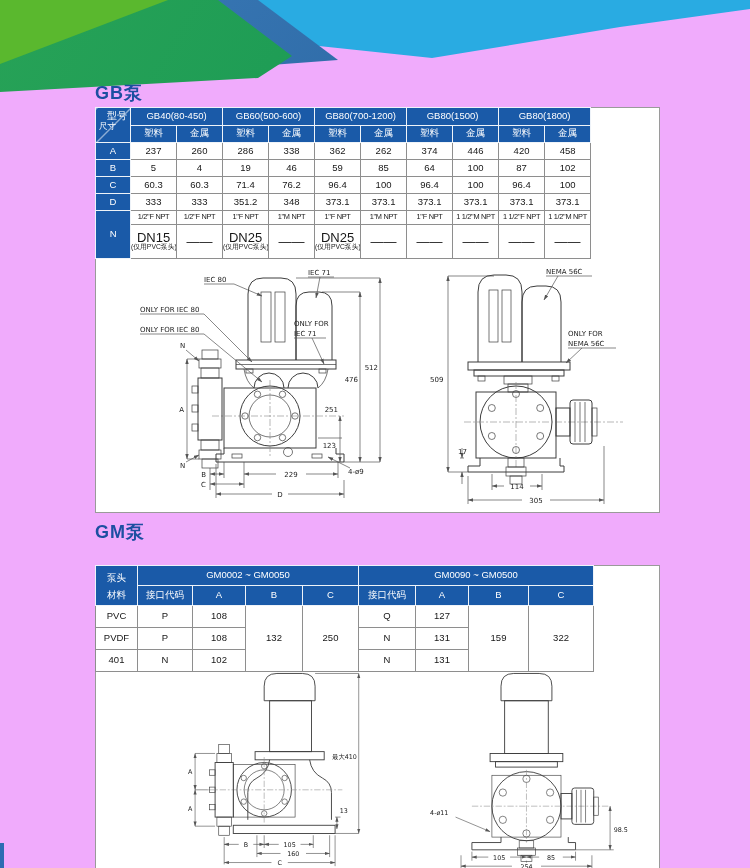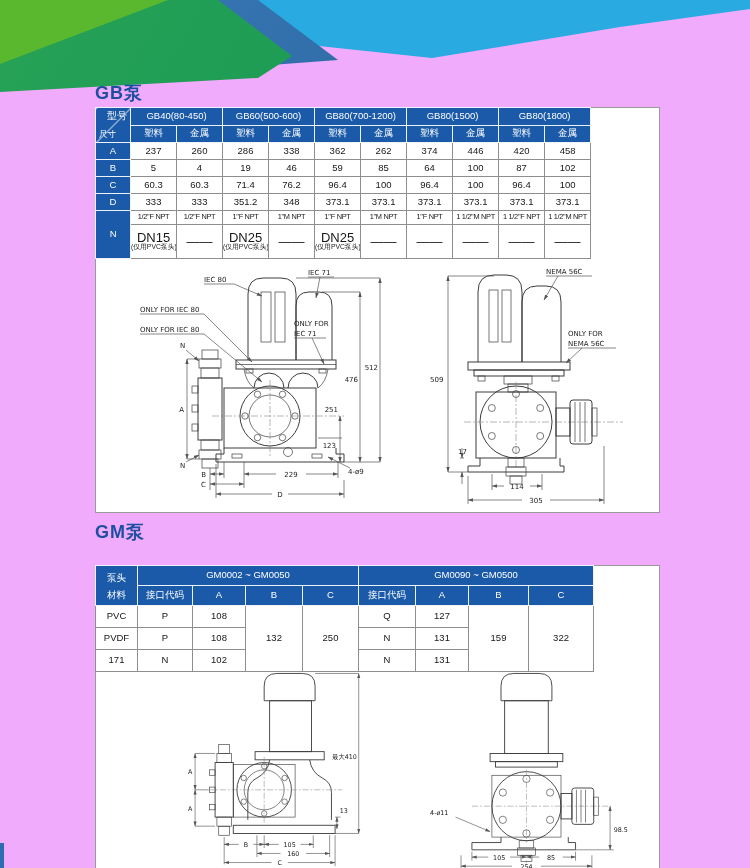--- a/index.html
+++ b/index.html
@@ -40,21 +40,21 @@
   tr.npt td{height:13px;font-size:7.4px;letter-spacing:-0.3px}
   tr.dn td{height:33px}
   .dn-m{display:block;font-size:13px;line-height:11px}
   .dn-n{display:block;font-size:6.8px;line-height:8px}
   .corner{position:relative;
      background-color:#1a5aa8;
      background-image:linear-gradient(to bottom right,
         transparent calc(50% - .7px),#fff calc(50% - .7px),
         #fff calc(50% + .7px),transparent calc(50% + .7px))}
   .corner .c-top{position:absolute;top:2px;right:3px;font-size:10px}
-  .corner .c-bot{position:absolute;bottom:2px;left:3px;font-size:8.5px}
+  .corner .c-bot{position:absolute;bottom:10px;left:3px;font-size:8.5px}
   .corner2 span{display:block;font-size:9.5px;line-height:17px}
 
   
   svg{position:absolute}
   .ol{fill:none;stroke:#3d3d3d;stroke-width:1}
   .ol2{fill:none;stroke:#3d3d3d;stroke-width:.7}
   .dl{stroke:#555;stroke-width:.7;fill:none}
   .cl{stroke:#888;stroke-width:.6;stroke-dasharray:7 2 2 2;fill:none}
   .lbs{font-family:"DejaVu Sans",sans-serif;font-size:7px;fill:#222}
 </style>
@@ -442,21 +442,21 @@
         <td rowspan="3">322</td>
       </tr>
       <tr class="h21">
         <td>PVDF</td>
         <td>P</td>
         <td>108</td>
         <td>N</td>
         <td>131</td>
       </tr>
       <tr class="h21">
-        <td>171</td>
+        <td>401</td>
         <td>N</td>
         <td>102</td>
         <td>N</td>
         <td>131</td>
       </tr>
       </tbody>
     </table>
 
     <svg style="left:55px;top:102px" width="250" height="200" viewBox="0 0 250 220">
 

